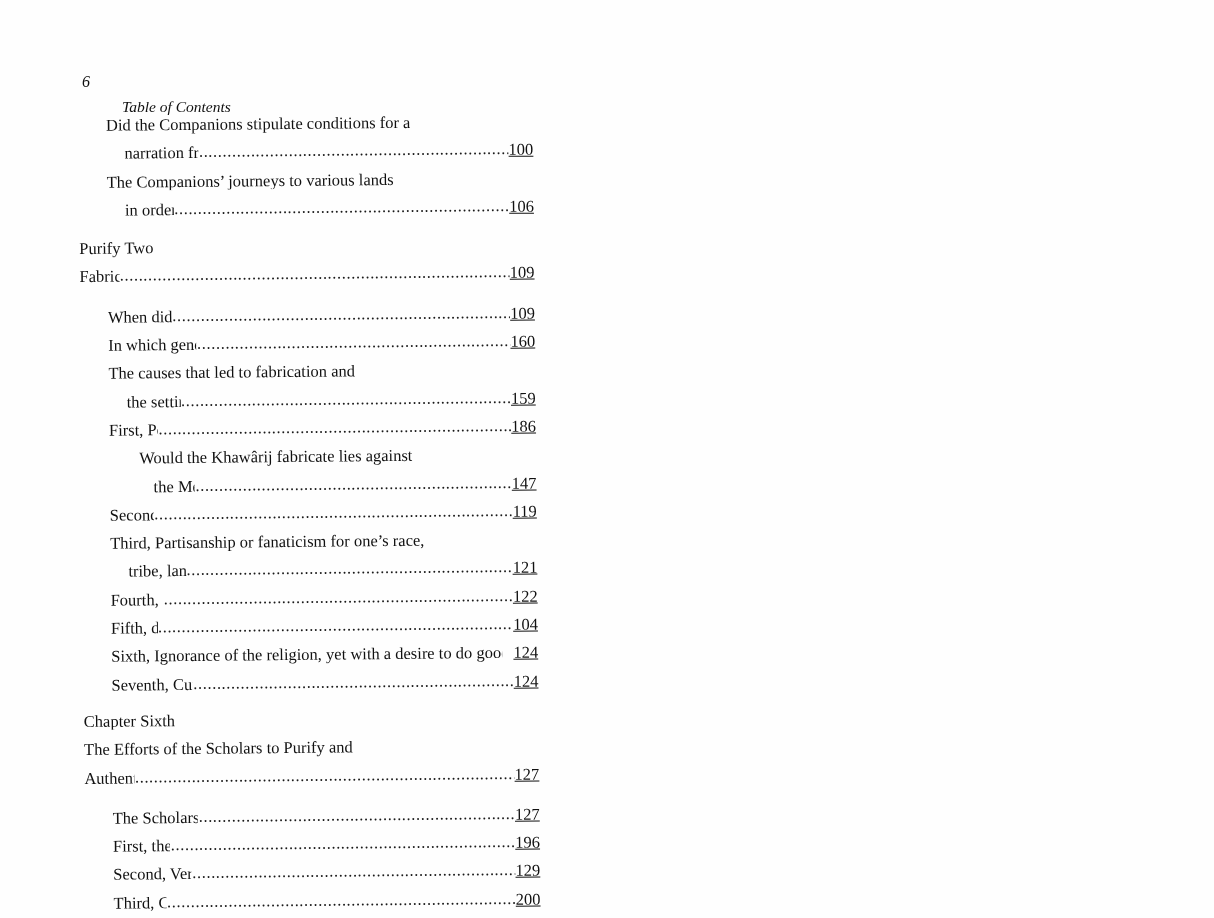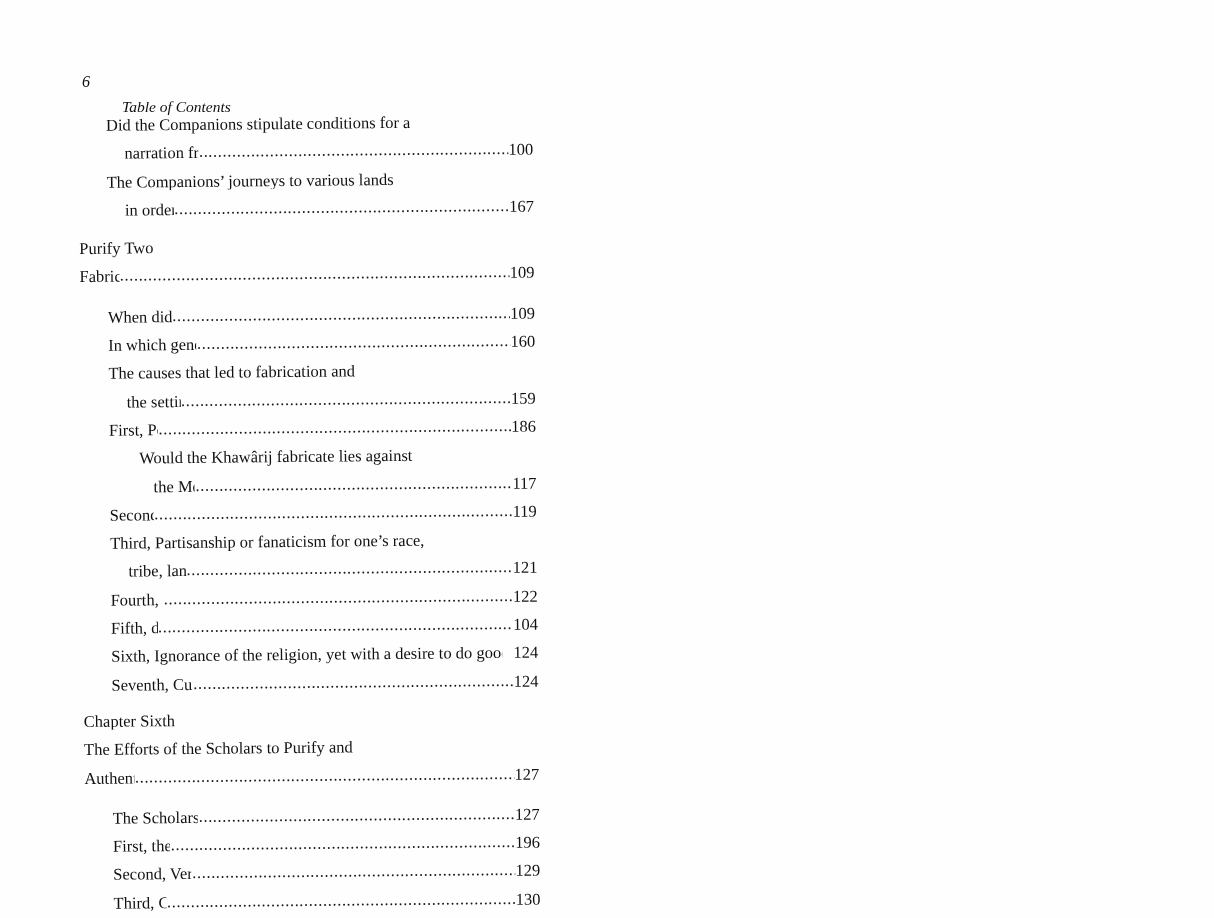--- a/index.html
+++ b/index.html
@@ -82,20 +82,21 @@
     font-size: 16.5px;
     letter-spacing: 0.6px;
     color: #1a1a1a;
     position: relative;
     top: -1px;
   }
   .entry .pg {
     flex: 0 0 auto;
     text-align: center;
     padding-left: 0px;
+    text-decoration: underline;
   }
 
   
   .lv0  { margin-left: 0px;  }
   .lv1  { margin-left: 28px; }
   .lv2  { margin-left: 45px; }
   .lv3  { margin-left: 62px; }
 </style>
 </head>
 <body>
@@ -116,21 +117,21 @@
           <span class="txt">narration from a Companion to be accepted?</span>
           <span class="leader">....................................................................................................................................................................................................................................................................</span>
           <span class="pg">100</span>
         </div>
         <div class="entry lv1 nopage" style="margin-left: 28px; width: 427px; height: 28.3px;">
           <span class="txt">The Companions’ journeys to various lands</span>
         </div>
         <div class="entry lv2" style="margin-left: 46px; width: 409px; height: 28.3px;">
           <span class="txt">in order to seek out hadiths</span>
           <span class="leader">....................................................................................................................................................................................................................................................................</span>
-          <span class="pg">167</span>
+          <span class="pg">106</span>
         </div>
         <div class="entry lv0 nopage" style="margin-left: 0px; width: 455px; height: 28.3px; margin-top: 10px;">
           <span class="txt">Purify Two</span>
         </div>
         <div class="entry lv0" style="margin-left: 0px; width: 455px; height: 28.3px;">
           <span class="txt">Fabricated Hadiths</span>
           <span class="leader">....................................................................................................................................................................................................................................................................</span>
           <span class="pg">109</span>
         </div>
         <div class="entry lv1" style="margin-left: 28px; width: 427px; height: 28.3px; margin-top: 12px;">
@@ -155,21 +156,21 @@
           <span class="txt">First, Political differences</span>
           <span class="leader">....................................................................................................................................................................................................................................................................</span>
           <span class="pg">186</span>
         </div>
         <div class="entry lv2 nopage" style="margin-left: 58px; width: 397px; height: 28.3px;">
           <span class="txt">Would the Khawârij fabricate lies against</span>
         </div>
         <div class="entry lv3" style="margin-left: 72px; width: 383px; height: 28.3px;">
           <span class="txt">the Messenger of Allah?</span>
           <span class="leader">....................................................................................................................................................................................................................................................................</span>
-          <span class="pg">117</span>
+          <span class="pg">147</span>
         </div>
         <div class="entry lv1" style="margin-left: 28px; width: 427px; height: 28.3px;">
           <span class="txt">Second, the Zanâdiqah</span>
           <span class="leader">....................................................................................................................................................................................................................................................................</span>
           <span class="pg">119</span>
         </div>
         <div class="entry lv1 nopage" style="margin-left: 28px; width: 427px; height: 28.3px;">
           <span class="txt">Third, Partisanship or fanaticism for one’s race,</span>
         </div>
         <div class="entry lv2" style="margin-left: 46px; width: 409px; height: 28.3px;">
@@ -219,21 +220,21 @@
           <span class="pg">196</span>
         </div>
         <div class="entry lv1" style="margin-left: 28px; width: 427px; height: 28.3px;">
           <span class="txt">Second, Verifying the authenticity of Hadiths</span>
           <span class="leader">....................................................................................................................................................................................................................................................................</span>
           <span class="pg">129</span>
         </div>
         <div class="entry lv1" style="margin-left: 28px; width: 427px; height: 28.3px;">
           <span class="txt">Third, Criticism of narrators</span>
           <span class="leader">....................................................................................................................................................................................................................................................................</span>
-          <span class="pg">130</span>
+          <span class="pg">200</span>
         </div>
       </div>
   </div>
 
   <div class="col" id="col-right">
 
     
 
     
 

